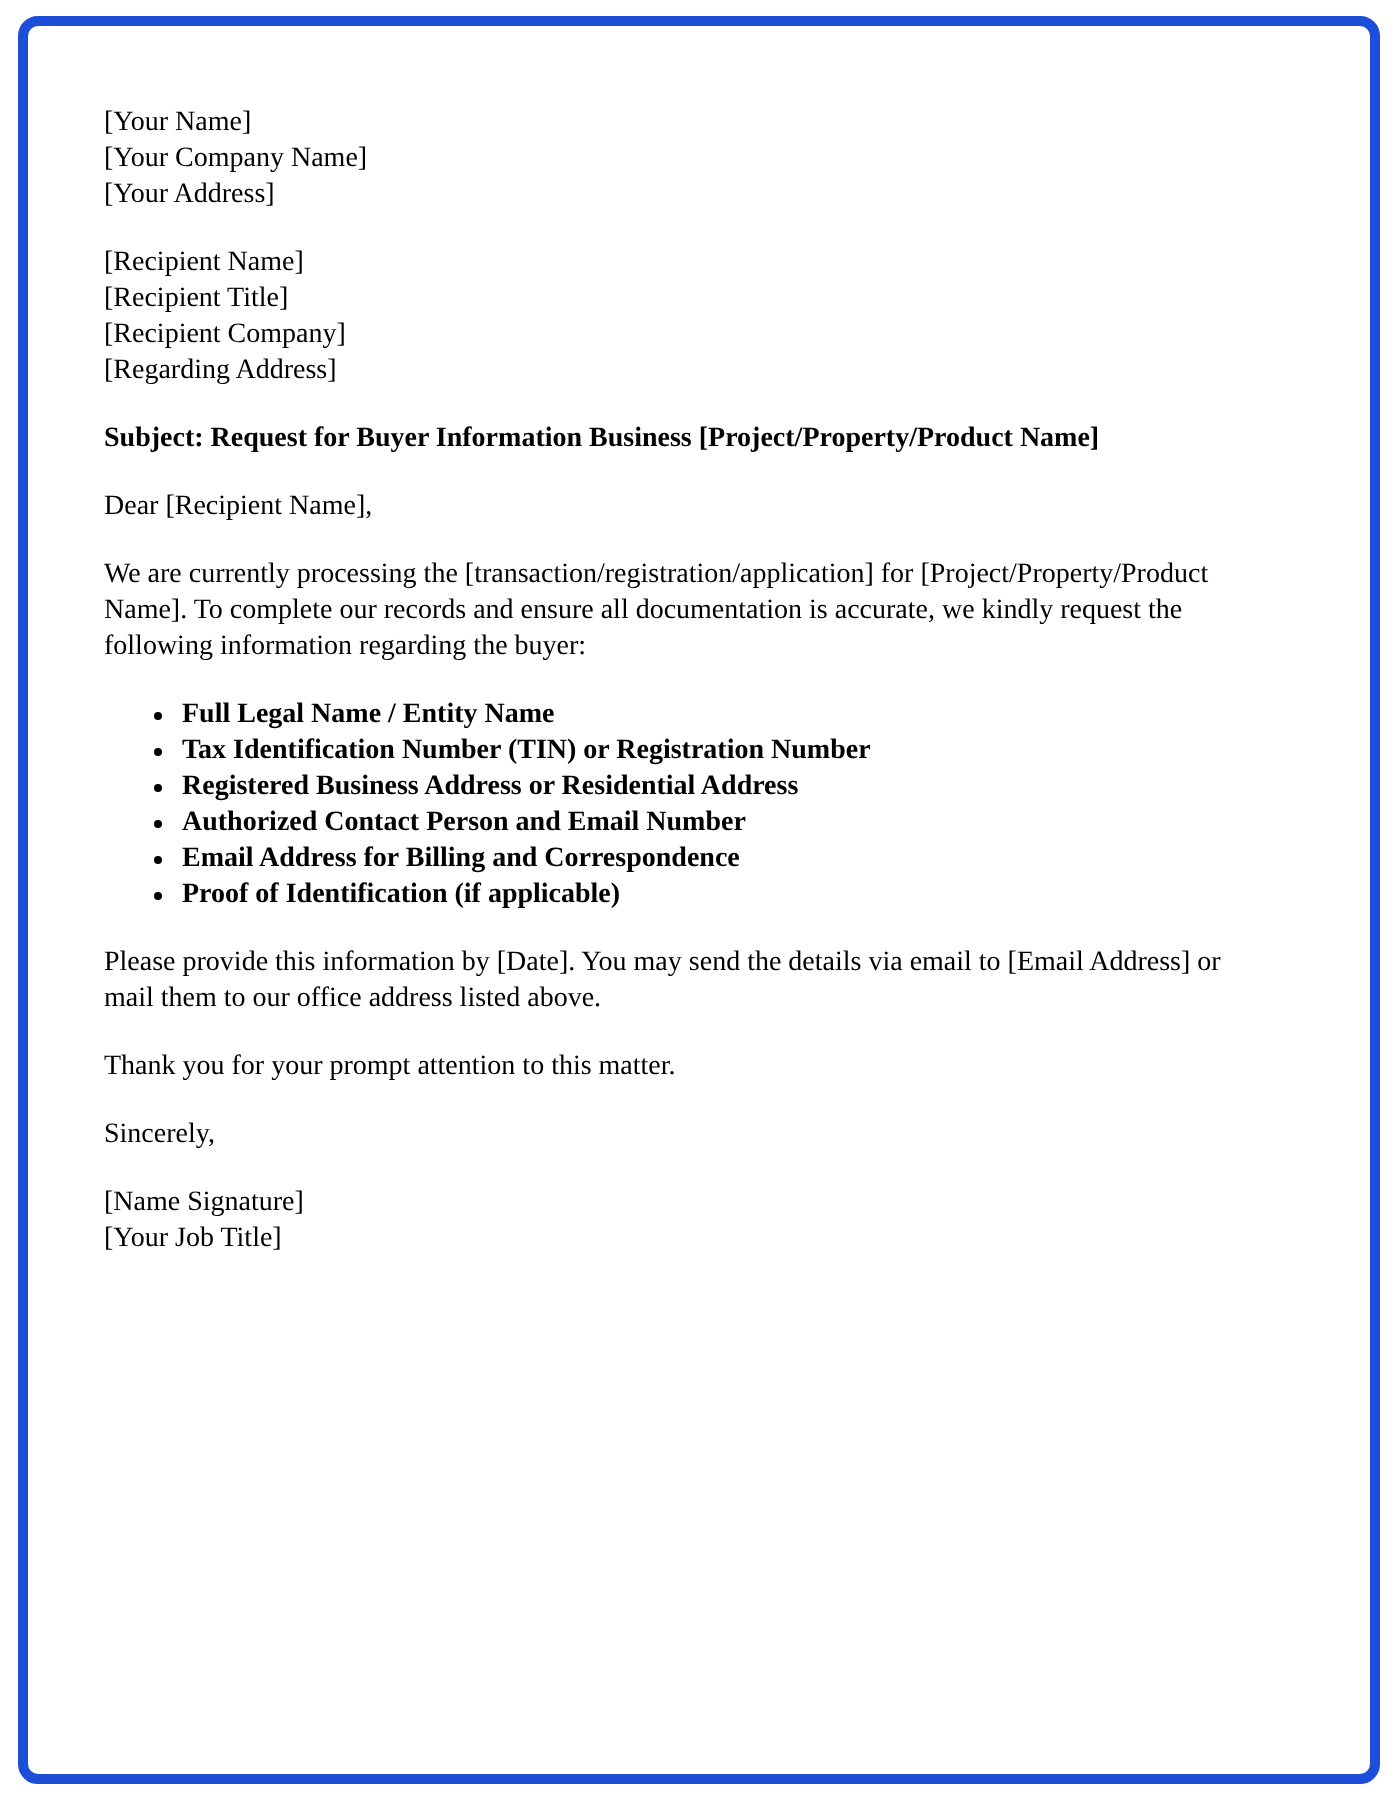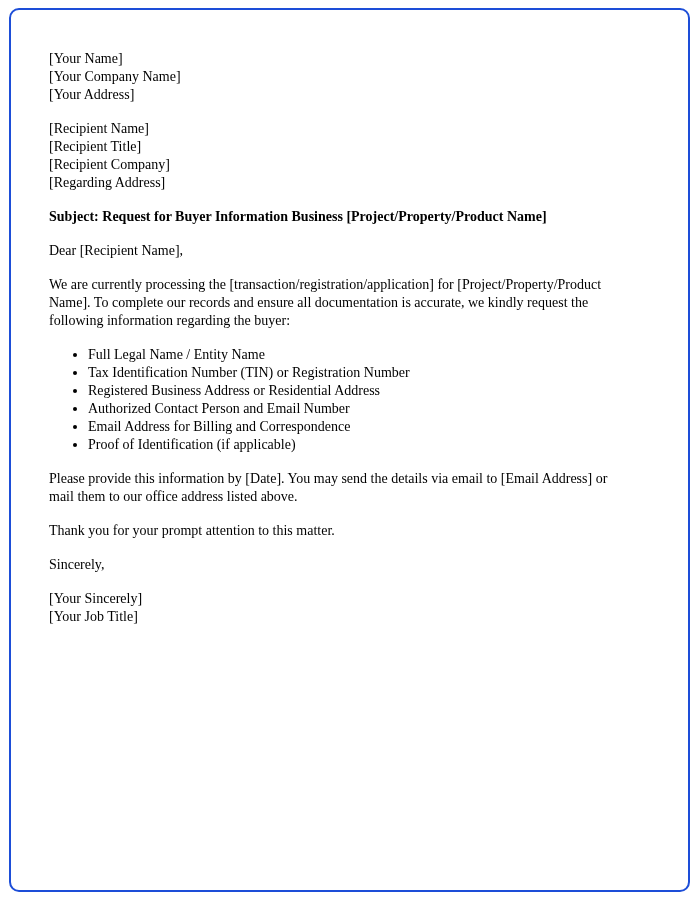--- a/index.html
+++ b/index.html
@@ -9,21 +9,21 @@
     height: 900px;
     background: #ffffff;
   }
   .page {
     position: absolute;
     left: 9px;
     top: 8px;
     width: 681px;
     height: 884px;
     box-sizing: border-box;
-    border: 2px solid #1d4ed8;
+    border: 5px solid #1d4ed8;
     border-radius: 10px;
     background: #ffffff;
     font-family: "Liberation Serif", "DejaVu Serif", serif;
     font-size: 14px;
     line-height: 18px;
     color: #000000;
     padding: 40px 46px 40px 38px;
     overflow: hidden;
   }
   .block {
@@ -38,20 +38,21 @@
   }
   ul.req-list {
     margin: 0 0 16px 0;
     padding: 0 0 0 39px;
     max-width: 560px;
     list-style-type: disc;
   }
   ul.req-list li {
     margin: 0;
     padding: 0;
+    font-weight: bold;
   }
 </style>
 </head>
 <body>
 
 <div class="page">
 
   <div class="block">
     <div class="line">[Your Name]</div>
     <div class="line">[Your Company Name]</div>
@@ -80,17 +81,17 @@
     <li>Proof of Identification (if applicable)</li>
   </ul>
 
   <div class="block">Please provide this information by [Date]. You may send the details via email to [Email Address] or mail them to our office address listed above.</div>
 
   <div class="block">Thank you for your prompt attention to this matter.</div>
 
   <div class="block">Sincerely,</div>
 
   <div class="block">
-    <div class="line">[Your Sincerely]</div>
+    <div class="line">[Name Signature]</div>
     <div class="line">[Your Job Title]</div>
   </div>
 
 </div>
 
 </body></html>

